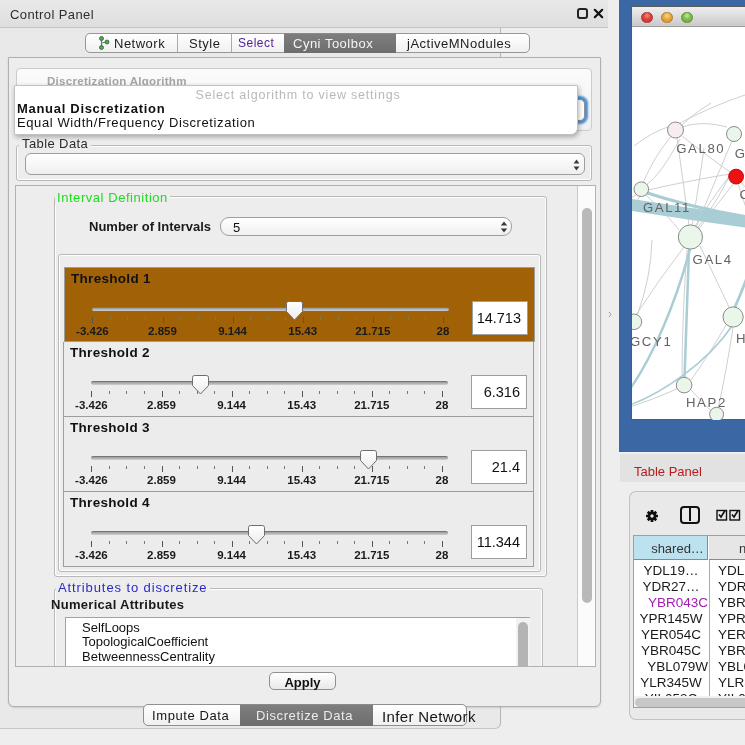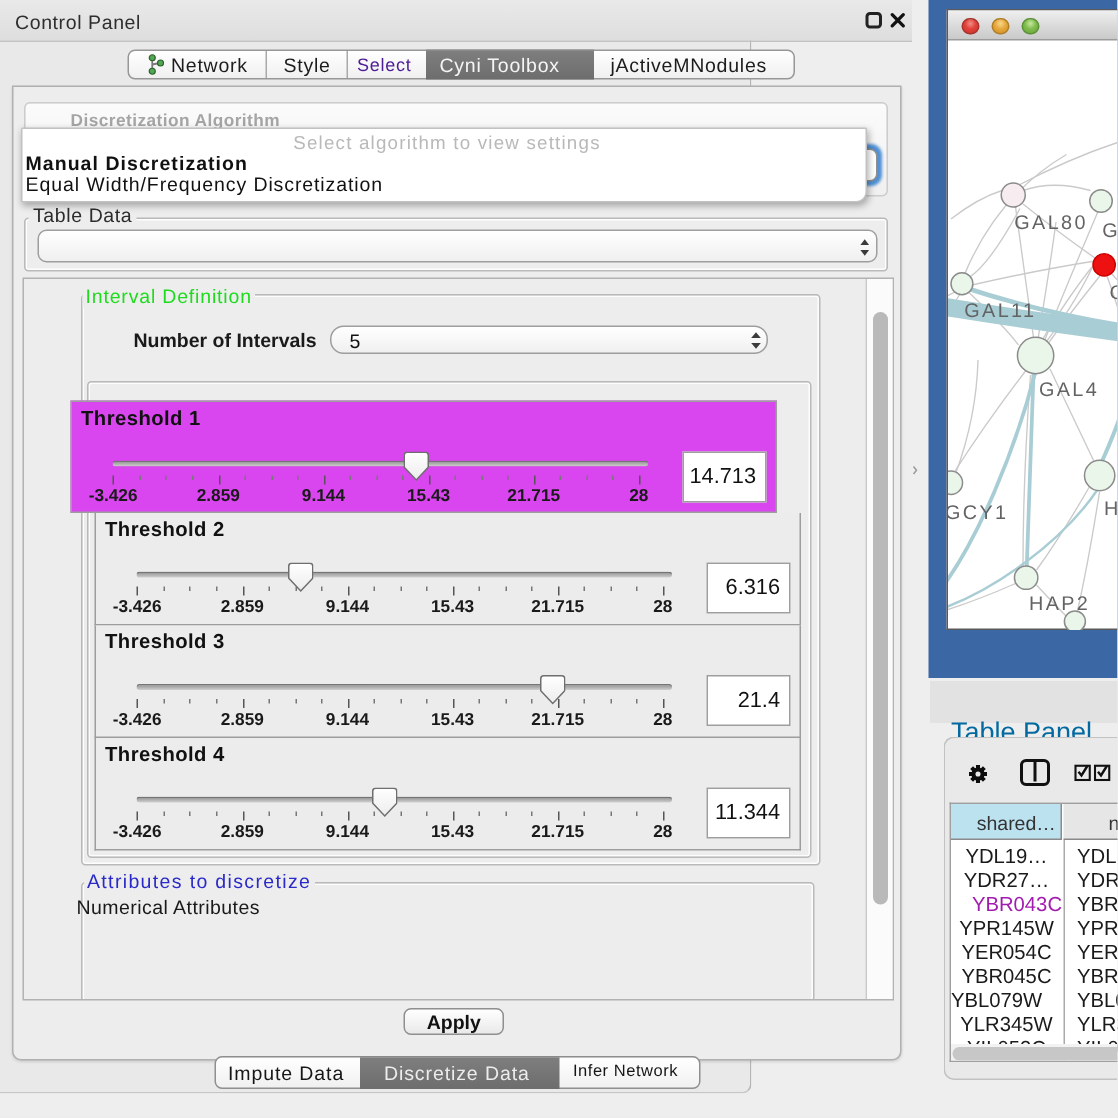--- a/index.html
+++ b/index.html
@@ -71,21 +71,21 @@
         <div class="abs" style="left:12px;top:2px;font-size:13px;color:#111;">5</div>
         <svg class="abs" style="left:279px;top:3px;" width="8" height="12" viewBox="0 0 8 12">
           <path d="M4 0.5 L7.2 4.4 L0.8 4.4 Z" fill="#3a3a3a"></path>
           <path d="M4 11.5 L7.2 7.6 L0.8 7.6 Z" fill="#3a3a3a"></path>
         </svg>
       </div>
 
       <div class="abs etched" style="left:41.5px;top:68px;width:483px;height:318px;"></div>
 
       <div id="thresholds">
-          <div class="abs" style="left:31px;top:80.6px;width:471px;height:75px;background:#d946ef;border:1px solid #9d9d9d;">
+          <div class="abs" style="left:48px;top:80.6px;width:471px;height:75px;background:#a16207;border:1px solid #9d9d9d;">
             <div class="abs" style="left:6px;top:3.5px;font-size:13.5px;font-weight:bold;letter-spacing:0.3px;color:#111;">Threshold 1</div>
             <div class="abs" style="left:26.8px;top:39px;width:357px;height:4.5px;border-radius:2.5px;background:linear-gradient(#9a9a9a,#d0d0d0);border-top:1px solid #757575;"></div>
             <div class="abs" style="left:27.4px;top:49.5px;width:1px;height:5.5px;background:#555;"></div>
             <div class="abs" style="left:44.925px;top:49.5px;width:1px;height:3.4px;background:#777;"></div>
             <div class="abs" style="left:62.449999999999996px;top:49.5px;width:1px;height:3.4px;background:#777;"></div>
             <div class="abs" style="left:79.975px;top:49.5px;width:1px;height:3.4px;background:#777;"></div>
             <div class="abs" style="left:97.5px;top:49.5px;width:1px;height:5.5px;background:#555;"></div>
             <div class="abs" style="left:115.025px;top:49.5px;width:1px;height:3.4px;background:#777;"></div>
             <div class="abs" style="left:132.55px;top:49.5px;width:1px;height:3.4px;background:#777;"></div>
             <div class="abs" style="left:150.075px;top:49.5px;width:1px;height:3.4px;background:#777;"></div>
@@ -247,32 +247,39 @@
               </defs>
             </svg>
             <div class="abs" style="left:407px;top:33px;width:56px;height:34px;background:#fff;border:1.5px solid #9e9e9e;">
               <div class="abs" style="right:6px;top:8px;font-size:14.5px;color:#111;">11.344</div>
             </div>
           </div>
         </div>
 
       <div class="abs" style="left:38px;top:401.5px;width:489px;height:80px;border:1px solid #b9b9b9;border-radius:3px;box-shadow:inset 0 0 0 1px #fdfdfd;"></div>
       <div class="abs" style="left:40px;top:393.5px;font-size:13px;letter-spacing:0.9px;color:#2a2ac8;background:#ededed;padding:0 2px;">Attributes to discretize</div>
-      <div class="abs" style="left:35px;top:410.5px;font-size:13px;font-weight:normal;letter-spacing:0.3px;color:#1a1a1a;">Numerical Attributes</div>
+      <div class="abs" style="left:35px;top:410.5px;font-size:13px;font-weight:bold;letter-spacing:0.3px;color:#1a1a1a;">Numerical Attributes</div>
+      <div class="abs" style="left:49px;top:431px;width:465px;height:51px;background:#ffffff;border:1px solid #a2a2a2;border-bottom:none;">
+        <div class="abs" style="left:16px;top:1.5px;font-size:13px;color:#111;">SelfLoops</div>
+        <div class="abs" style="left:16px;top:16px;font-size:13px;color:#111;">TopologicalCoefficient</div>
+        <div class="abs" style="left:16px;top:30.5px;font-size:13px;color:#111;">BetweennessCentrality</div>
+        <div class="abs" style="left:450px;top:0;width:14px;height:50px;background:#f2f2f2;"></div>
+        <div class="abs" style="left:452px;top:4px;width:10px;height:46px;background:#b4b4b4;border-radius:5px 5px 0 0;"></div>
+      </div>
     </div>
 
     <div class="abs" style="left:269px;top:672px;width:67px;height:18px;background:linear-gradient(#ffffff,#e9e9e9);border:1px solid #8f8f8f;border-radius:5px;text-align:center;">
       <span style="font-size:13px;font-weight:bold;color:#111;line-height:16px;">Apply</span>
     </div>
 
     <div class="abs" style="left:143px;top:704px;width:324px;height:22px;background:linear-gradient(#ffffff,#f0f0f0);border:1px solid #8f8f8f;border-radius:5px;"></div>
     <div class="abs" style="left:240px;top:704px;width:133px;height:22px;background:linear-gradient(#7e7e7e,#6d6d6d);border-top:1px solid #8a8a8a;"></div>
     <div class="abs" style="left:152px;top:708px;font-size:13px;letter-spacing:0.6px;color:#161616;">Impute Data</div>
     <div class="abs" style="left:256px;top:708px;font-size:13px;letter-spacing:0.6px;color:#ececec;">Discretize Data</div>
-    <div class="abs" style="left:382px;top:708px;font-size:11px;letter-spacing:0.35px;color:#161616;">Infer Network</div>
+    <div class="abs" style="left:382px;top:708px;font-size:15px;letter-spacing:0.35px;color:#161616;">Infer Network</div>
   </div>
 
   <div class="abs" id="popup" style="left:14px;top:85px;width:564px;height:50px;background:#ffffff;border:1px solid #c2c2c2;border-radius:1px 1px 7px 1px;box-shadow:1px 2px 5px rgba(0,0,0,0.3);z-index:50;">
     <div class="abs" style="left:2px;top:15px;font-size:13px;font-weight:bold;letter-spacing:0.7px;color:#111;">Manual Discretization</div>
     <div class="abs" style="left:1px;top:2px;width:564px;text-align:center;font-size:12.5px;letter-spacing:0.8px;color:#b9b9b9;">Select algorithm to view settings</div>
     <div class="abs" style="left:2px;top:28.5px;font-size:13px;letter-spacing:0.6px;color:#111;">Equal Width/Frequency Discretization</div>
   </div>
 
   <div class="abs" style="left:609px;top:0;width:11px;height:745px;background:#eeeeee;"></div>
   <div class="abs" style="left:608px;top:304px;width:4px;height:7px;">
@@ -346,21 +353,21 @@
           <text x="60.6" y="235.9">GAL4</text>
           <text x="-2" y="318.2">GCY1</text>
           <text x="104" y="315.2">H</text>
           <text x="54" y="378.5">HAP2</text>
         </g>
       </svg>
     </div>
   </div>
 
   <div class="abs" style="left:620px;top:454px;width:125px;height:28px;background:#e2e2e2;">
-    <div class="abs" style="left:14px;top:24px;font-size:18px;color:#0369a1;">Table Panel</div>
+    <div class="abs" style="left:14px;top:10px;font-size:13px;color:#b91c1c;">Table Panel</div>
   </div>
 
   <div class="abs" id="tablewin" style="left:629px;top:491px;width:116px;height:229px;background:#e9e9e9;border:1px solid #c2c2c2;border-right:none;border-radius:7px 0 0 7px;">
 
     <svg class="abs" style="left:14px;top:16px;" width="16" height="16" viewBox="0 0 16 16">
       <g stroke="#0d0d0d" stroke-width="2.7">
         <path d="M8 2 L8 14 M2 8 L14 8 M3.75 3.75 L12.25 12.25 M12.25 3.75 L3.75 12.25"></path>
       </g>
       <circle cx="8" cy="8" r="4.4" fill="#0d0d0d"></circle>
       <circle cx="8" cy="8" r="1.7" fill="#e9e9e9"></circle>
@@ -391,21 +398,21 @@
           <div class="abs" style="left:0;top:43px;width:74px;text-align:center;font-size:13.5px;color:#1a1a1a;">YDR27…</div>
           <div class="abs" style="left:84px;top:43px;font-size:13.5px;color:#1a1a1a;white-space:nowrap;">YDR2</div>
           <div class="abs" style="left:0;top:59px;width:88px;text-align:center;font-size:13.5px;color:#a21caf;">YBR043C</div>
           <div class="abs" style="left:84px;top:59px;font-size:13.5px;color:#1a1a1a;white-space:nowrap;">YBR0</div>
           <div class="abs" style="left:0;top:75px;width:74px;text-align:center;font-size:13.5px;color:#1a1a1a;">YPR145W</div>
           <div class="abs" style="left:84px;top:75px;font-size:13.5px;color:#1a1a1a;white-space:nowrap;">YPR1</div>
           <div class="abs" style="left:0;top:91px;width:74px;text-align:center;font-size:13.5px;color:#1a1a1a;">YER054C</div>
           <div class="abs" style="left:84px;top:91px;font-size:13.5px;color:#1a1a1a;white-space:nowrap;">YER0</div>
           <div class="abs" style="left:0;top:107px;width:74px;text-align:center;font-size:13.5px;color:#1a1a1a;">YBR045C</div>
           <div class="abs" style="left:84px;top:107px;font-size:13.5px;color:#1a1a1a;white-space:nowrap;">YBR0</div>
-          <div class="abs" style="left:0;top:123px;width:74px;text-align:left;font-size:13.5px;color:#1a1a1a;">YBL079W</div>
+          <div class="abs" style="left:0;top:123px;width:74px;text-align:right;font-size:13.5px;color:#1a1a1a;">YBL079W</div>
           <div class="abs" style="left:84px;top:123px;font-size:13.5px;color:#1a1a1a;white-space:nowrap;">YBL0</div>
           <div class="abs" style="left:0;top:139px;width:74px;text-align:center;font-size:13.5px;color:#1a1a1a;">YLR345W</div>
           <div class="abs" style="left:84px;top:139px;font-size:13.5px;color:#1a1a1a;white-space:nowrap;">YLR3</div>
           <div class="abs" style="left:0;top:155px;width:74px;text-align:center;font-size:13.5px;color:#1a1a1a;">YIL053C</div>
           <div class="abs" style="left:84px;top:155px;font-size:13.5px;color:#1a1a1a;white-space:nowrap;">YIL0</div>
         </div>
 
       <div class="abs" style="left:0;top:160px;width:113px;height:13px;background:#f2f2f2;">
         <div class="abs" style="left:1px;top:1.5px;width:114px;height:9px;background:#c7c7c7;border-radius:4.5px;"></div>
       </div>

